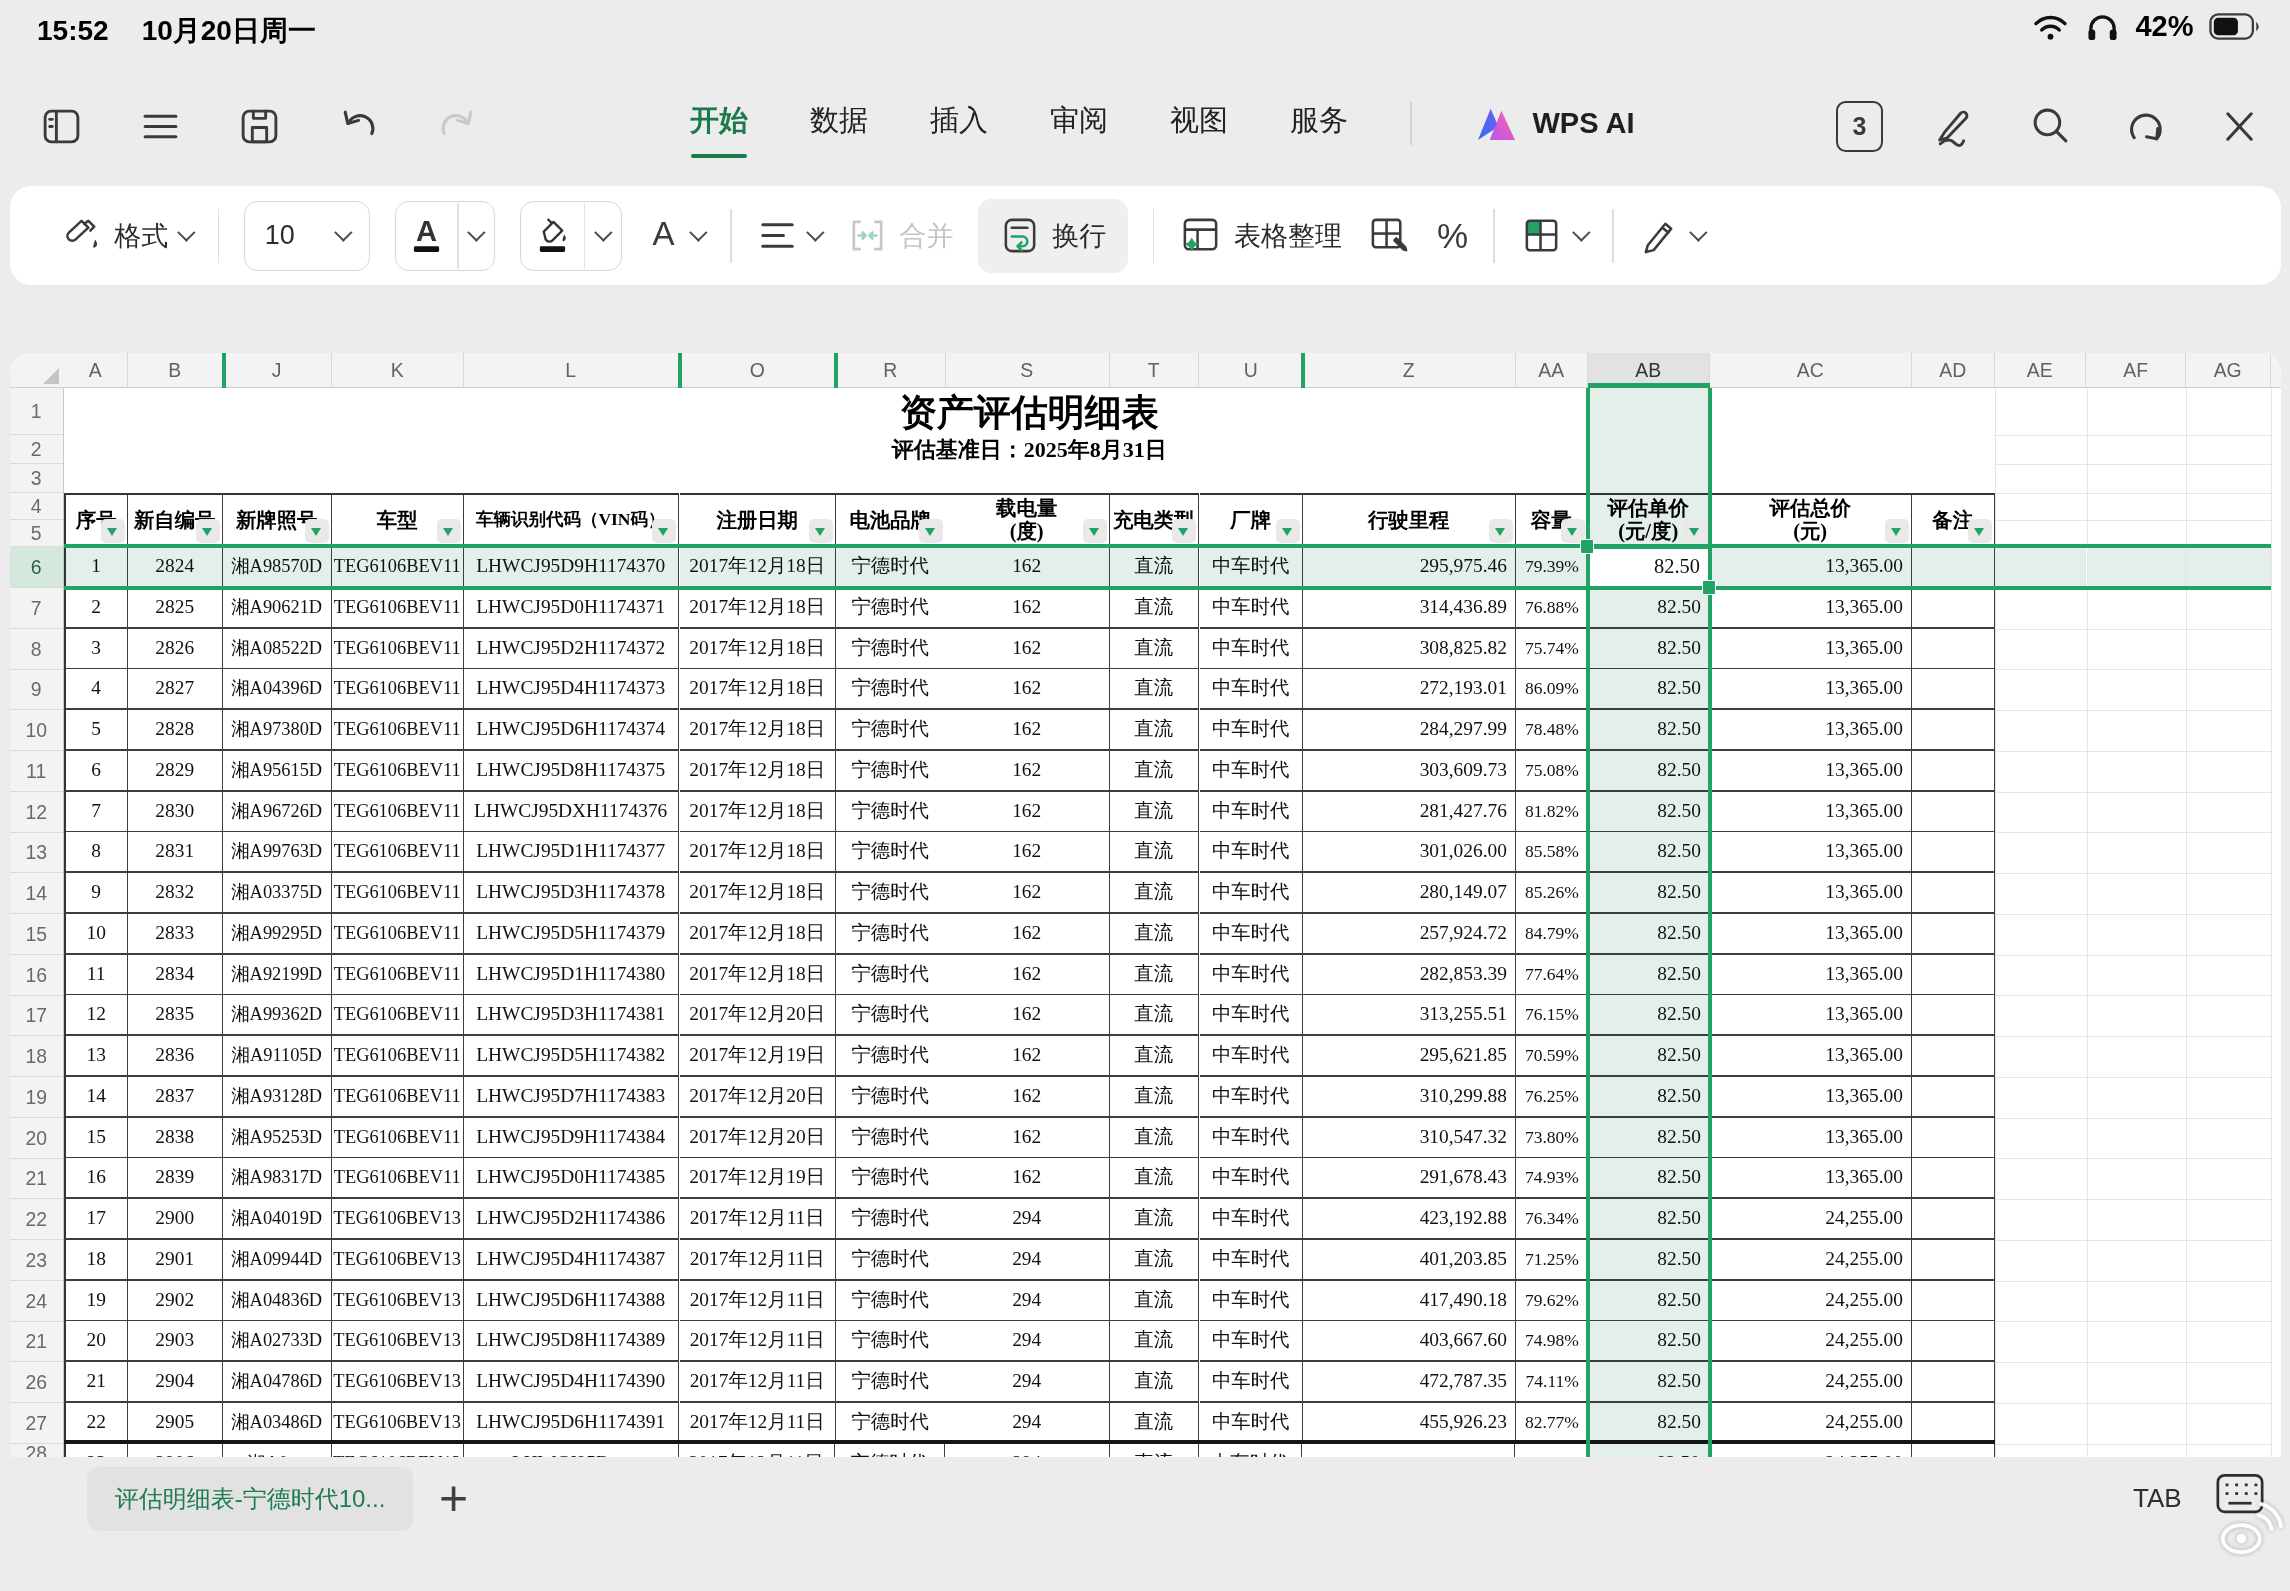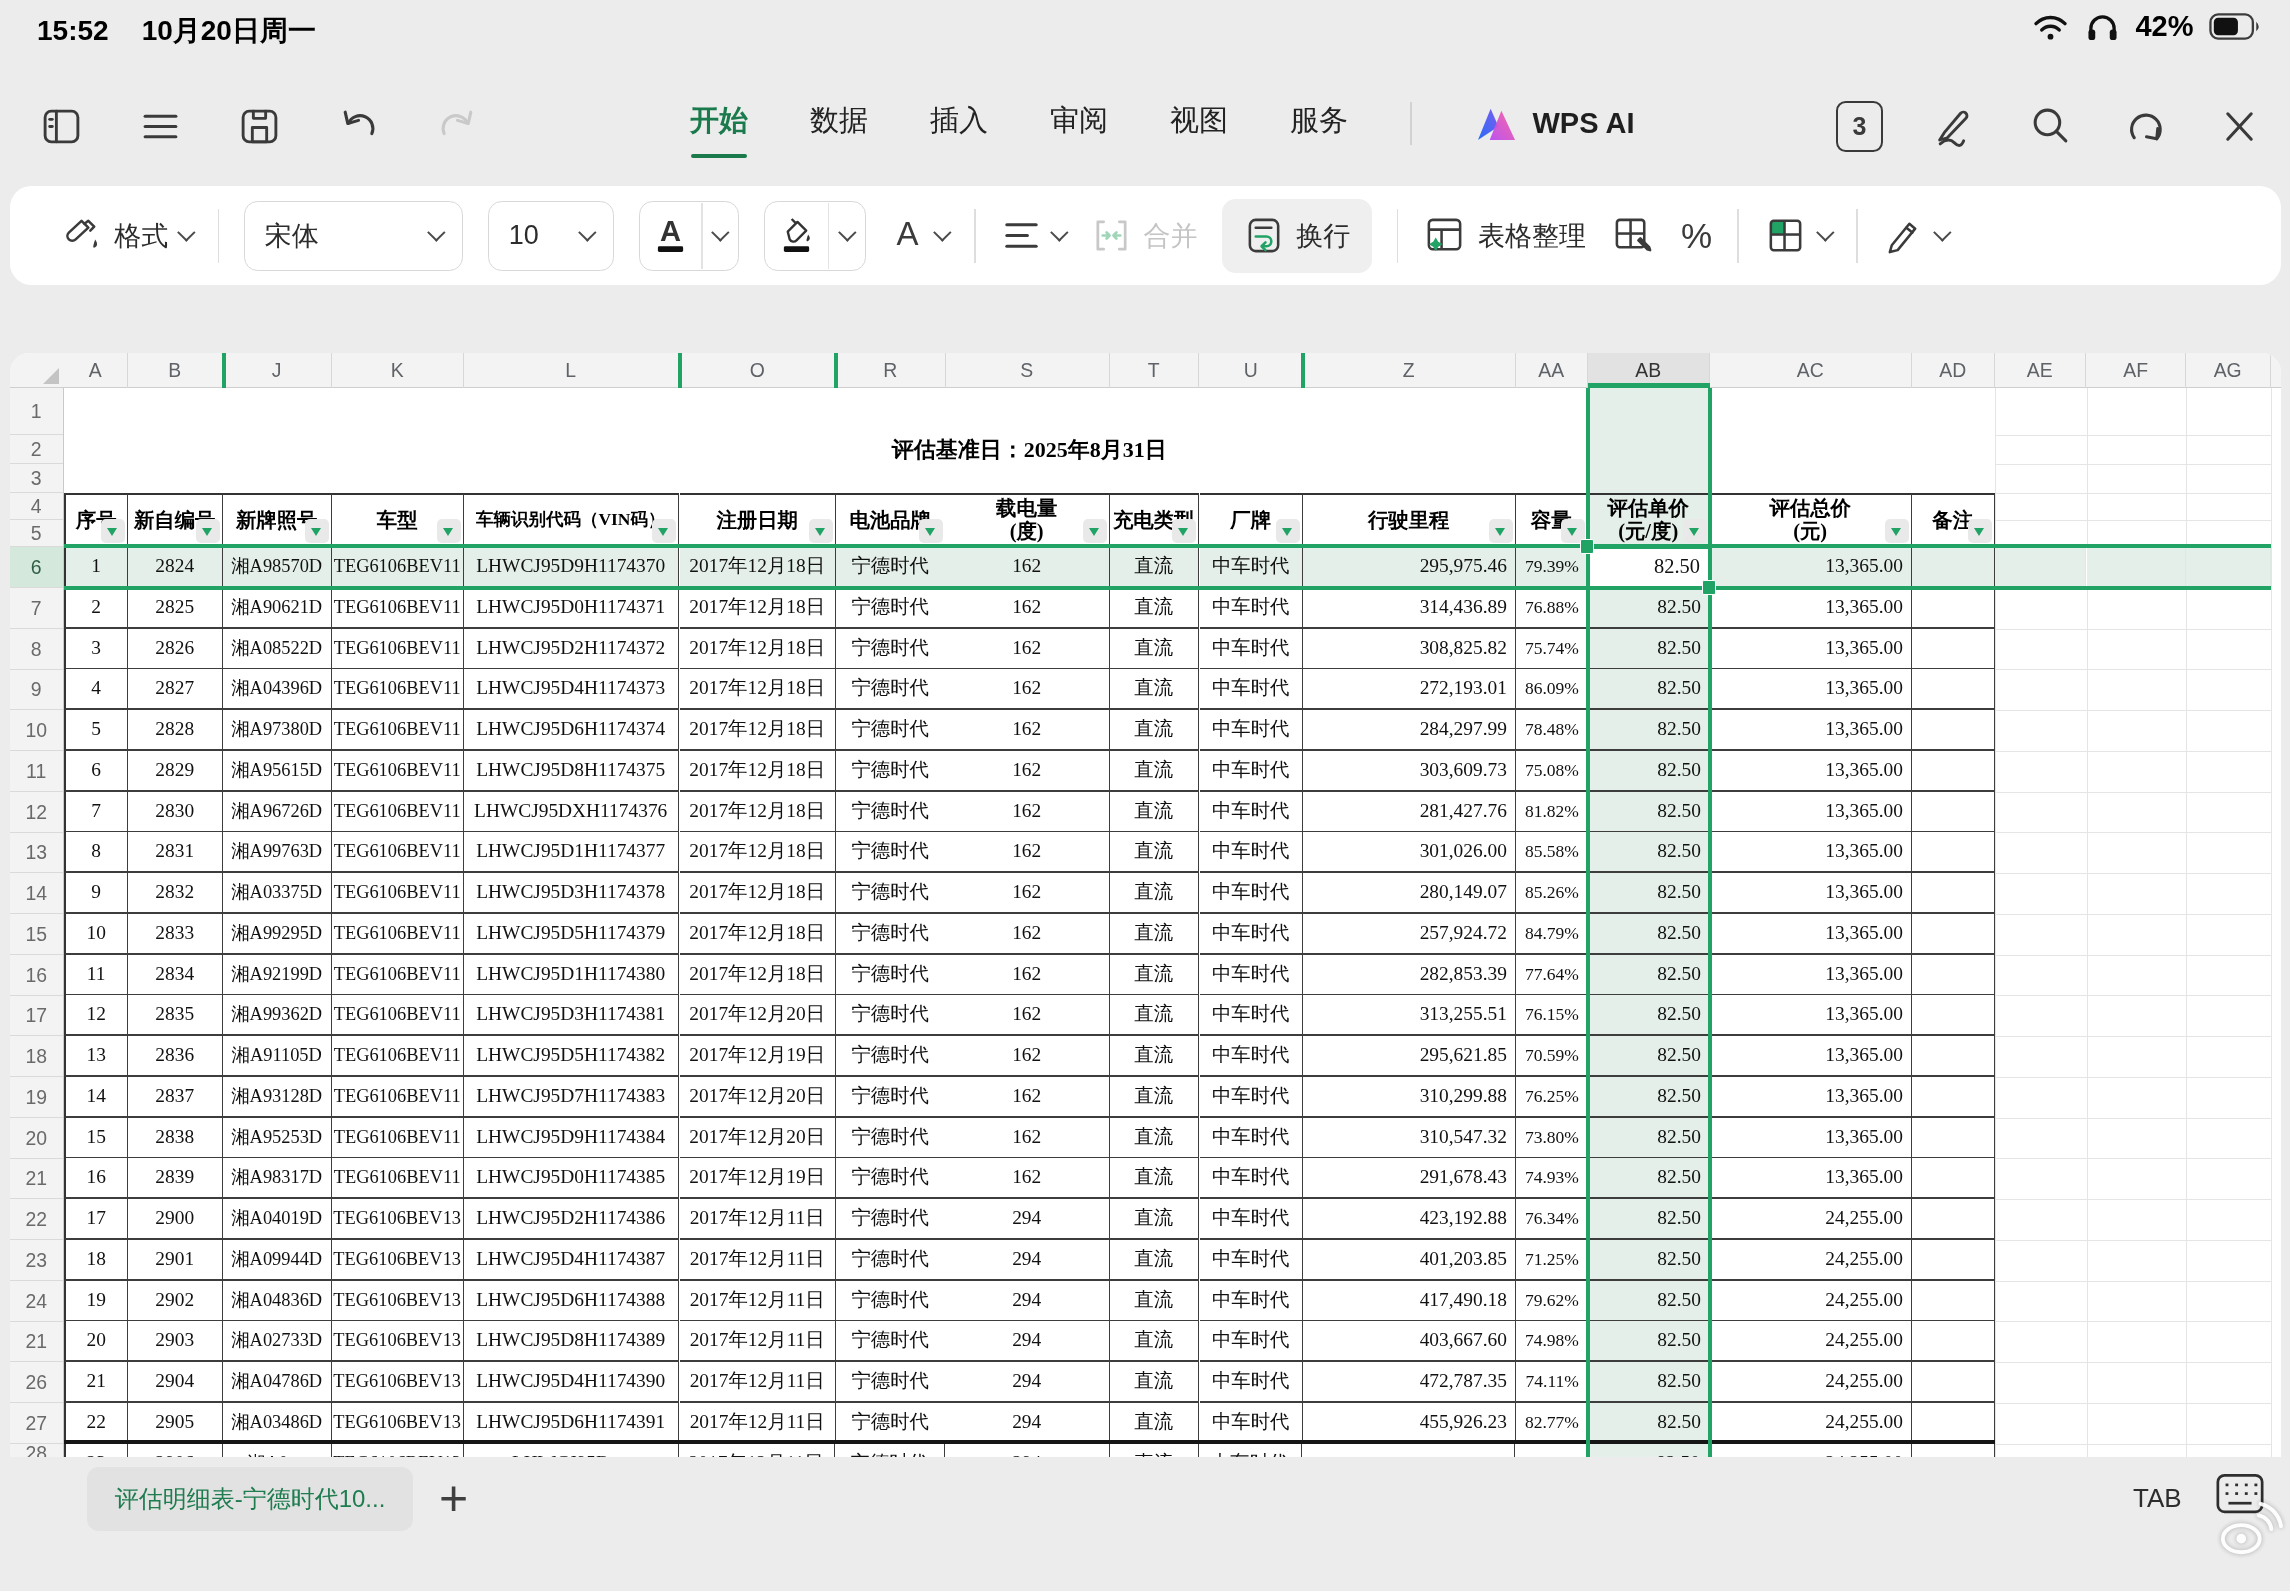--- a/index.html
+++ b/index.html
@@ -157,24 +157,20 @@
       <svg width="41" height="41" viewBox="0 0 42 42" fill="none" stroke="#3b3b3b" stroke-width="2.6" stroke-linecap="round" stroke-linejoin="round">
         <path d="M7 18 20 6l7 7-13 12a4.8 4.8 0 0 1-7-7z"></path>
           <path d="M23 9l4-3 6 6-4 4"></path>
         <path d="M34 25q4 5.5 0 8t0-8z" fill="#3b3b3b" stroke="none"></path>
       </svg>
       <span class="tblabel">格式</span>
       <span class="chev"></span>
     </span>
     <span class="vdiv"></span>
 
-    <span class="selbox" style="width:219px;">
-      <span class="tblabel">宋体</span>
-      <span class="chev"></span>
-    </span>
     <span class="selbox" style="width:126px;">
       <span class="tblabel">10</span>
       <span class="chev"></span>
     </span>
 
     <span class="splitbox">
       <span class="half">
         <svg width="33" height="41" viewBox="0 0 34 42">
             <text x="17" y="27" text-anchor="middle" font-size="30" font-weight="600" fill="#333" font-family="Liberation Sans,sans-serif">A</text>
             <rect x="4" y="32" width="26" height="6" rx="1.5" fill="#111"></rect>
@@ -361,20 +357,21 @@
       <div style="position: absolute; left: 1985px; top: 765px; width: 276px; height: 1px; background: rgb(229, 229, 229);"></div>
       <div style="position: absolute; left: 1985px; top: 805px; width: 276px; height: 1px; background: rgb(229, 229, 229);"></div>
       <div style="position: absolute; left: 1985px; top: 846px; width: 276px; height: 1px; background: rgb(229, 229, 229);"></div>
       <div style="position: absolute; left: 1985px; top: 887px; width: 276px; height: 1px; background: rgb(229, 229, 229);"></div>
       <div style="position: absolute; left: 1985px; top: 928px; width: 276px; height: 1px; background: rgb(229, 229, 229);"></div>
       <div style="position: absolute; left: 1985px; top: 968px; width: 276px; height: 1px; background: rgb(229, 229, 229);"></div>
       <div style="position: absolute; left: 1985px; top: 1009px; width: 276px; height: 1px; background: rgb(229, 229, 229);"></div>
       <div style="position: absolute; left: 1985px; top: 1050px; width: 276px; height: 1px; background: rgb(229, 229, 229);"></div>
       <div style="position: absolute; left: 1985px; top: 1091px; width: 276px; height: 1px; background: rgb(229, 229, 229);"></div>
       <div style="position: absolute; left: 1578px; top: 35px; width: 122px; height: 1069px; background: rgb(227, 239, 232);"></div>
+      <div style="position: absolute; left: 54px; top: 35px; width: 1931px; height: 47px; line-height: 49px; text-align: center; font-size: 37px; font-weight: 700; color: rgb(0, 0, 0);">资产评估明细表</div>
       <div style="position: absolute; left: 54px; top: 82px; width: 1931px; height: 29px; line-height: 29px; text-align: center; font-family: &quot;Liberation Serif&quot;, &quot;DejaVu Serif&quot;, serif; font-size: 22px; font-weight: 700; color: rgb(0, 0, 0);">评估基准日：2025年8月31日</div>
       <div style="position: absolute; left: 54px; top: 140px; width: 64px; height: 54px; box-sizing: border-box; border-width: 2.9px 1.9px 2.9px 2.9px; border-style: solid; border-color: rgb(51, 51, 51) rgb(60, 60, 60) rgb(51, 51, 51) rgb(51, 51, 51); background: rgb(255, 255, 255); display: flex; align-items: center; justify-content: center; font-family: &quot;Liberation Serif&quot;, &quot;DejaVu Serif&quot;, serif; font-weight: 700; font-size: 20.4px; line-height: 1.12; white-space: pre-line; text-align: center; color: rgb(0, 0, 0);">序号<div style="position: absolute; right: 1.9px; bottom: 1.9px; width: 24px; height: 24px; background: rgb(233, 233, 233); border-radius: 4.9px;"><div style="position: absolute; left: 5.8px; top: 8.7px; width: 0px; height: 0px; border-left: 5.8px solid transparent; border-right: 5.8px solid transparent; border-top: 8.7px solid rgb(33, 163, 102);"></div></div></div>
       <div style="position: absolute; left: 118px; top: 140px; width: 95px; height: 54px; box-sizing: border-box; border-top: 2.9px solid rgb(51, 51, 51); border-bottom: 2.9px solid rgb(51, 51, 51); border-right: 1.9px solid rgb(60, 60, 60); background: rgb(255, 255, 255); display: flex; align-items: center; justify-content: center; font-family: &quot;Liberation Serif&quot;, &quot;DejaVu Serif&quot;, serif; font-weight: 700; font-size: 20.4px; line-height: 1.12; white-space: pre-line; text-align: center; color: rgb(0, 0, 0);">新自编号<div style="position: absolute; right: 1.9px; bottom: 1.9px; width: 24px; height: 24px; background: rgb(233, 233, 233); border-radius: 4.9px;"><div style="position: absolute; left: 5.8px; top: 8.7px; width: 0px; height: 0px; border-left: 5.8px solid transparent; border-right: 5.8px solid transparent; border-top: 8.7px solid rgb(33, 163, 102);"></div></div></div>
       <div style="position: absolute; left: 213px; top: 140px; width: 109px; height: 54px; box-sizing: border-box; border-top: 2.9px solid rgb(51, 51, 51); border-bottom: 2.9px solid rgb(51, 51, 51); border-right: 1.9px solid rgb(60, 60, 60); background: rgb(255, 255, 255); display: flex; align-items: center; justify-content: center; font-family: &quot;Liberation Serif&quot;, &quot;DejaVu Serif&quot;, serif; font-weight: 700; font-size: 20.4px; line-height: 1.12; white-space: pre-line; text-align: center; color: rgb(0, 0, 0);">新牌照号<div style="position: absolute; right: 1.9px; bottom: 1.9px; width: 24px; height: 24px; background: rgb(233, 233, 233); border-radius: 4.9px;"><div style="position: absolute; left: 5.8px; top: 8.7px; width: 0px; height: 0px; border-left: 5.8px solid transparent; border-right: 5.8px solid transparent; border-top: 8.7px solid rgb(33, 163, 102);"></div></div></div>
       <div style="position: absolute; left: 322px; top: 140px; width: 132px; height: 54px; box-sizing: border-box; border-top: 2.9px solid rgb(51, 51, 51); border-bottom: 2.9px solid rgb(51, 51, 51); border-right: 1.9px solid rgb(60, 60, 60); background: rgb(255, 255, 255); display: flex; align-items: center; justify-content: center; font-family: &quot;Liberation Serif&quot;, &quot;DejaVu Serif&quot;, serif; font-weight: 700; font-size: 20.4px; line-height: 1.12; white-space: pre-line; text-align: center; color: rgb(0, 0, 0);">车型<div style="position: absolute; right: 1.9px; bottom: 1.9px; width: 24px; height: 24px; background: rgb(233, 233, 233); border-radius: 4.9px;"><div style="position: absolute; left: 5.8px; top: 8.7px; width: 0px; height: 0px; border-left: 5.8px solid transparent; border-right: 5.8px solid transparent; border-top: 8.7px solid rgb(33, 163, 102);"></div></div></div>
       <div style="position: absolute; left: 454px; top: 140px; width: 215px; height: 54px; box-sizing: border-box; border-top: 2.9px solid rgb(51, 51, 51); border-bottom: 2.9px solid rgb(51, 51, 51); border-right: 1.9px solid rgb(60, 60, 60); background: rgb(255, 255, 255); display: flex; align-items: center; justify-content: center; font-family: &quot;Liberation Serif&quot;, &quot;DejaVu Serif&quot;, serif; font-weight: 700; font-size: 17.5px; line-height: 1.12; white-space: pre-line; text-align: center; color: rgb(0, 0, 0);">车辆识别代码（VIN码）<div style="position: absolute; right: 1.9px; bottom: 1.9px; width: 24px; height: 24px; background: rgb(233, 233, 233); border-radius: 4.9px;"><div style="position: absolute; left: 5.8px; top: 8.7px; width: 0px; height: 0px; border-left: 5.8px solid transparent; border-right: 5.8px solid transparent; border-top: 8.7px solid rgb(33, 163, 102);"></div></div></div>
       <div style="position: absolute; left: 670px; top: 140px; width: 156px; height: 54px; box-sizing: border-box; border-top: 2.9px solid rgb(51, 51, 51); border-bottom: 2.9px solid rgb(51, 51, 51); border-right: 1.9px solid rgb(60, 60, 60); background: rgb(255, 255, 255); display: flex; align-items: center; justify-content: center; font-family: &quot;Liberation Serif&quot;, &quot;DejaVu Serif&quot;, serif; font-weight: 700; font-size: 20.4px; line-height: 1.12; white-space: pre-line; text-align: center; color: rgb(0, 0, 0);">注册日期<div style="position: absolute; right: 1.9px; bottom: 1.9px; width: 24px; height: 24px; background: rgb(233, 233, 233); border-radius: 4.9px;"><div style="position: absolute; left: 5.8px; top: 8.7px; width: 0px; height: 0px; border-left: 5.8px solid transparent; border-right: 5.8px solid transparent; border-top: 8.7px solid rgb(33, 163, 102);"></div></div></div>
       <div style="position: absolute; left: 826px; top: 140px; width: 110px; height: 54px; box-sizing: border-box; border-top: 2.9px solid rgb(51, 51, 51); border-bottom: 2.9px solid rgb(51, 51, 51); border-right: 1.9px solid rgb(60, 60, 60); background: rgb(255, 255, 255); display: flex; align-items: center; justify-content: center; font-family: &quot;Liberation Serif&quot;, &quot;DejaVu Serif&quot;, serif; font-weight: 700; font-size: 20.4px; line-height: 1.12; white-space: pre-line; text-align: center; color: rgb(0, 0, 0);">电池品牌<div style="position: absolute; right: 1.9px; bottom: 1.9px; width: 24px; height: 24px; background: rgb(233, 233, 233); border-radius: 4.9px;"><div style="position: absolute; left: 5.8px; top: 8.7px; width: 0px; height: 0px; border-left: 5.8px solid transparent; border-right: 5.8px solid transparent; border-top: 8.7px solid rgb(33, 163, 102);"></div></div></div>
       <div style="position: absolute; left: 935px; top: 140px; width: 165px; height: 54px; box-sizing: border-box; border-top: 2.9px solid rgb(51, 51, 51); border-bottom: 2.9px solid rgb(51, 51, 51); border-right: 1.9px solid rgb(60, 60, 60); background: rgb(255, 255, 255); display: flex; align-items: center; justify-content: center; font-family: &quot;Liberation Serif&quot;, &quot;DejaVu Serif&quot;, serif; font-weight: 700; font-size: 20.4px; line-height: 1.12; white-space: pre-line; text-align: center; color: rgb(0, 0, 0);">载电量
 (度)<div style="position: absolute; right: 1.9px; bottom: 1.9px; width: 24px; height: 24px; background: rgb(233, 233, 233); border-radius: 4.9px;"><div style="position: absolute; left: 5.8px; top: 8.7px; width: 0px; height: 0px; border-left: 5.8px solid transparent; border-right: 5.8px solid transparent; border-top: 8.7px solid rgb(33, 163, 102);"></div></div></div>

